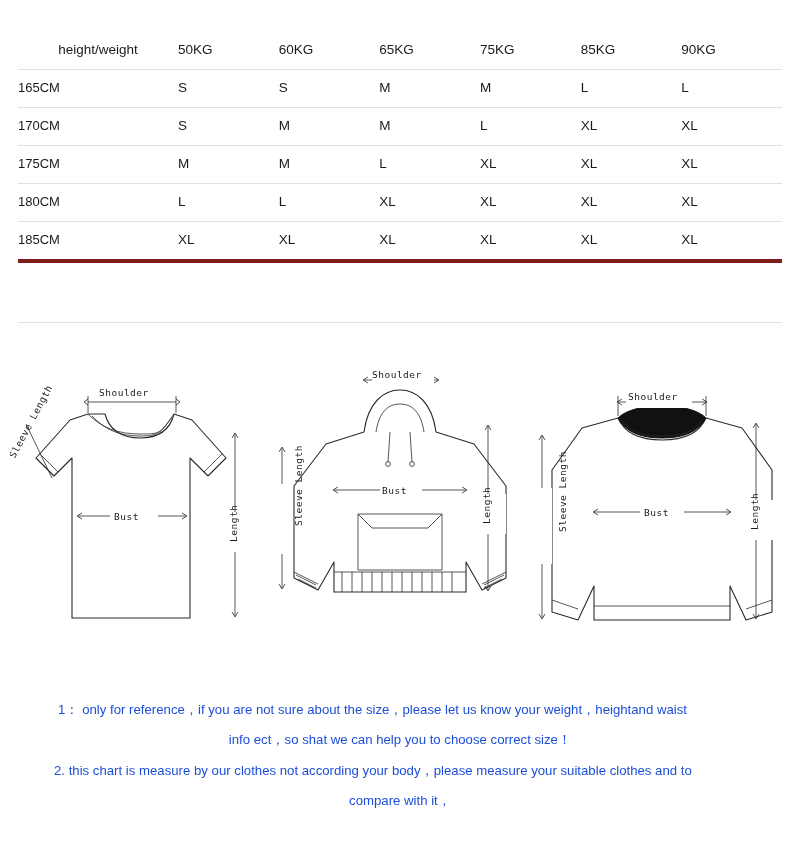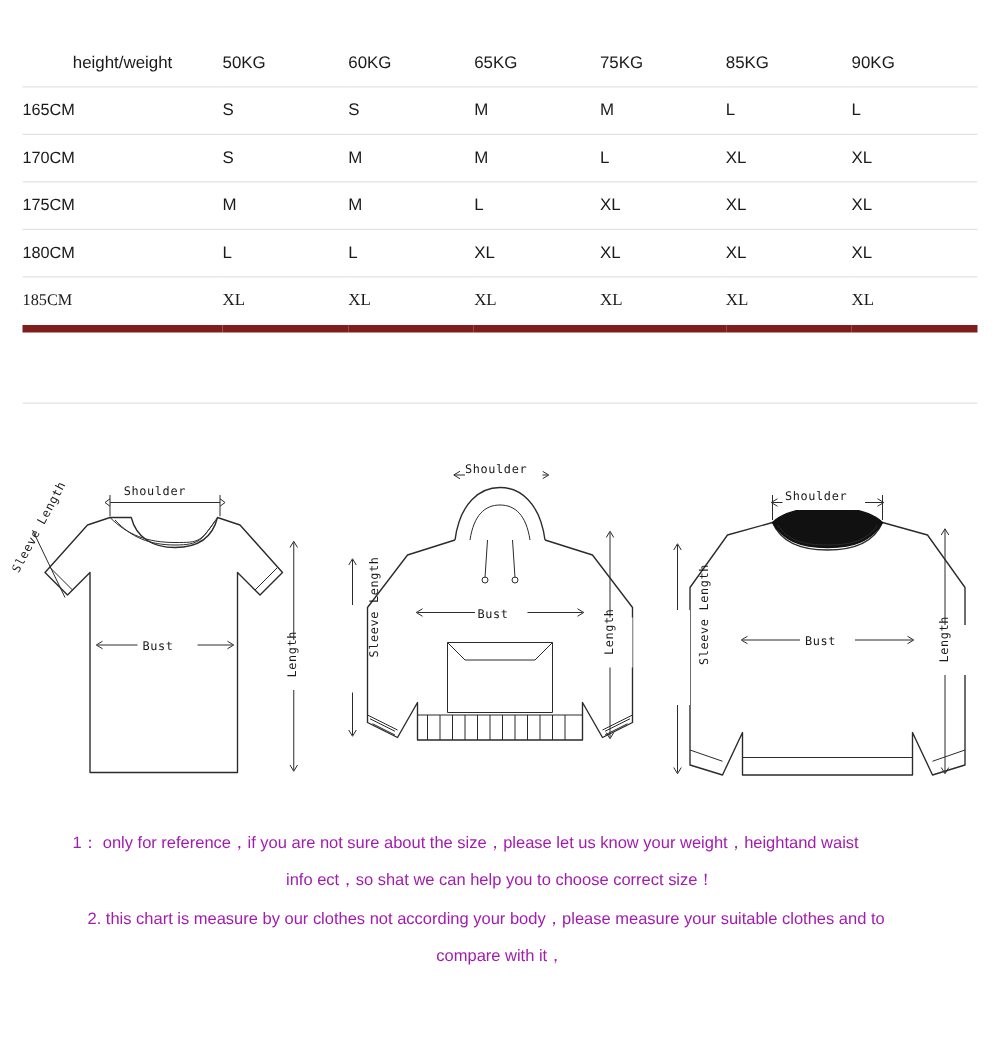--- a/index.html
+++ b/index.html
@@ -22,21 +22,21 @@
   }
   .size-table th, .size-table td {
     padding: 10px 0 12px 0;
     font-weight: normal;
     text-align: left;
     border-bottom: 1px solid #e2e2e2;
     white-space: nowrap;
   }
   .size-table thead th { border-bottom: 1px solid #e2e2e2; }
   .size-table .col-head { width: 160px; text-align: center; }
-  .size-table tbody tr:last-child td { border-bottom: 6px solid #7f1d1d; font-family: Liberation Serif, serif; }
+  .size-table tbody tr:last-child td { border-bottom: 4px solid #7f1d1d; }
   .size-table td.rowhead { font-size: 13px; }
 
   
   .table-tail {
     position: absolute;
     left: 18px; top: 322px;
     width: 764px; height: 1px;
     background: #e2e2e2;
   }
 
@@ -55,29 +55,29 @@
   .outline { fill: none; stroke: #2b2b2b; stroke-width: 1.1; stroke-linejoin: round; }
   .thin { fill: none; stroke: #2b2b2b; stroke-width: 0.8; }
   .dim { stroke: #2b2b2b; stroke-width: 0.8; fill: none; }
   .lbl { font-family: "DejaVu Sans Mono", monospace; font-size: 9.5px; fill: #1a1a1a; letter-spacing: 0.5px; }
   .lbl-v { font-family: "DejaVu Sans Mono", monospace; font-size: 9.5px; fill: #1a1a1a; letter-spacing: 0.5px; }
   .neckfill { fill: #111111; stroke: #111111; stroke-width: 1; }
 
   
   .notes {
     position: absolute;
-    left: 0; top: 664px;
+    left: 0; top: 700px;
     width: 800px;
     font-size: 13.2px;
-    color: #a21caf;
+    color: #1d4ed8;
     line-height: 1.55;
   }
   .note-line { text-align: center; margin: 0 0 10px 0; padding: 0 48px; }
   .note-line.l1 { text-align: left; padding-left: 58px; }
-  .note-line.l3 { text-align: left; padding-left: 70px; }
+  .note-line.l3 { text-align: left; padding-left: 54px; }
 </style>
 </head>
 <body>
 
 <div id="page">
 
   <table class="size-table">
     <thead>
       <tr>
         <th class="col-head">height/weight</th>

